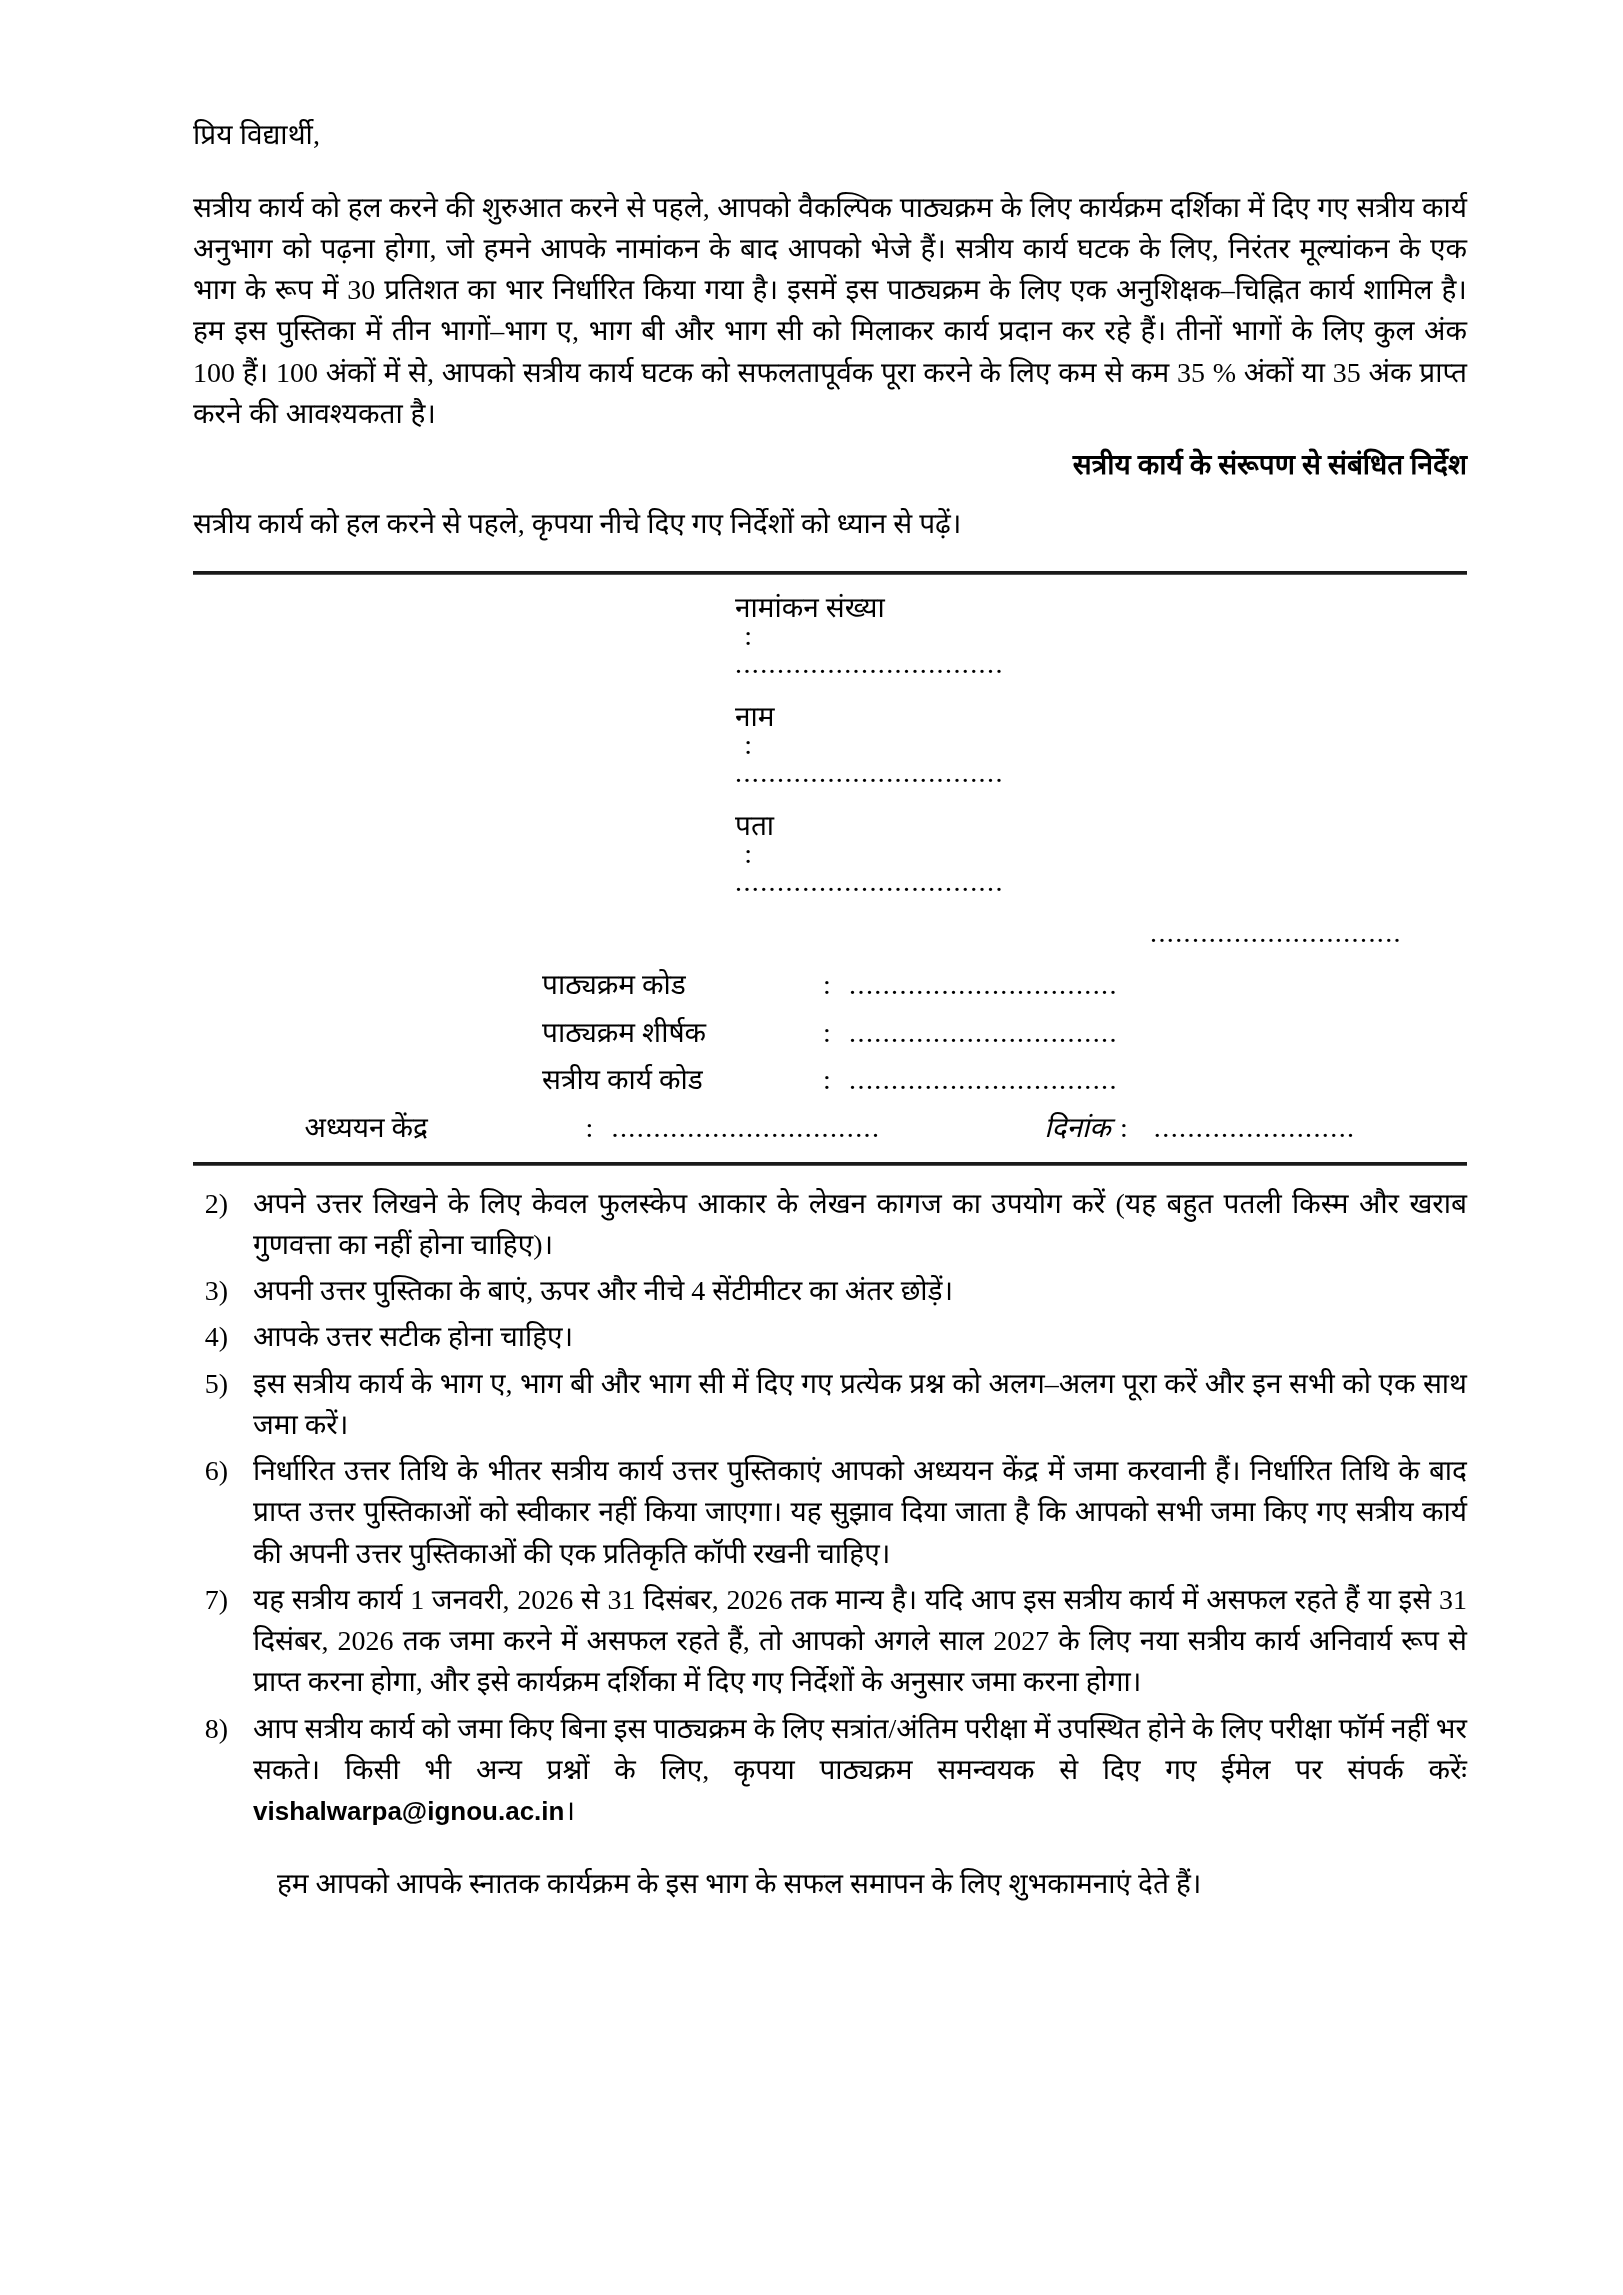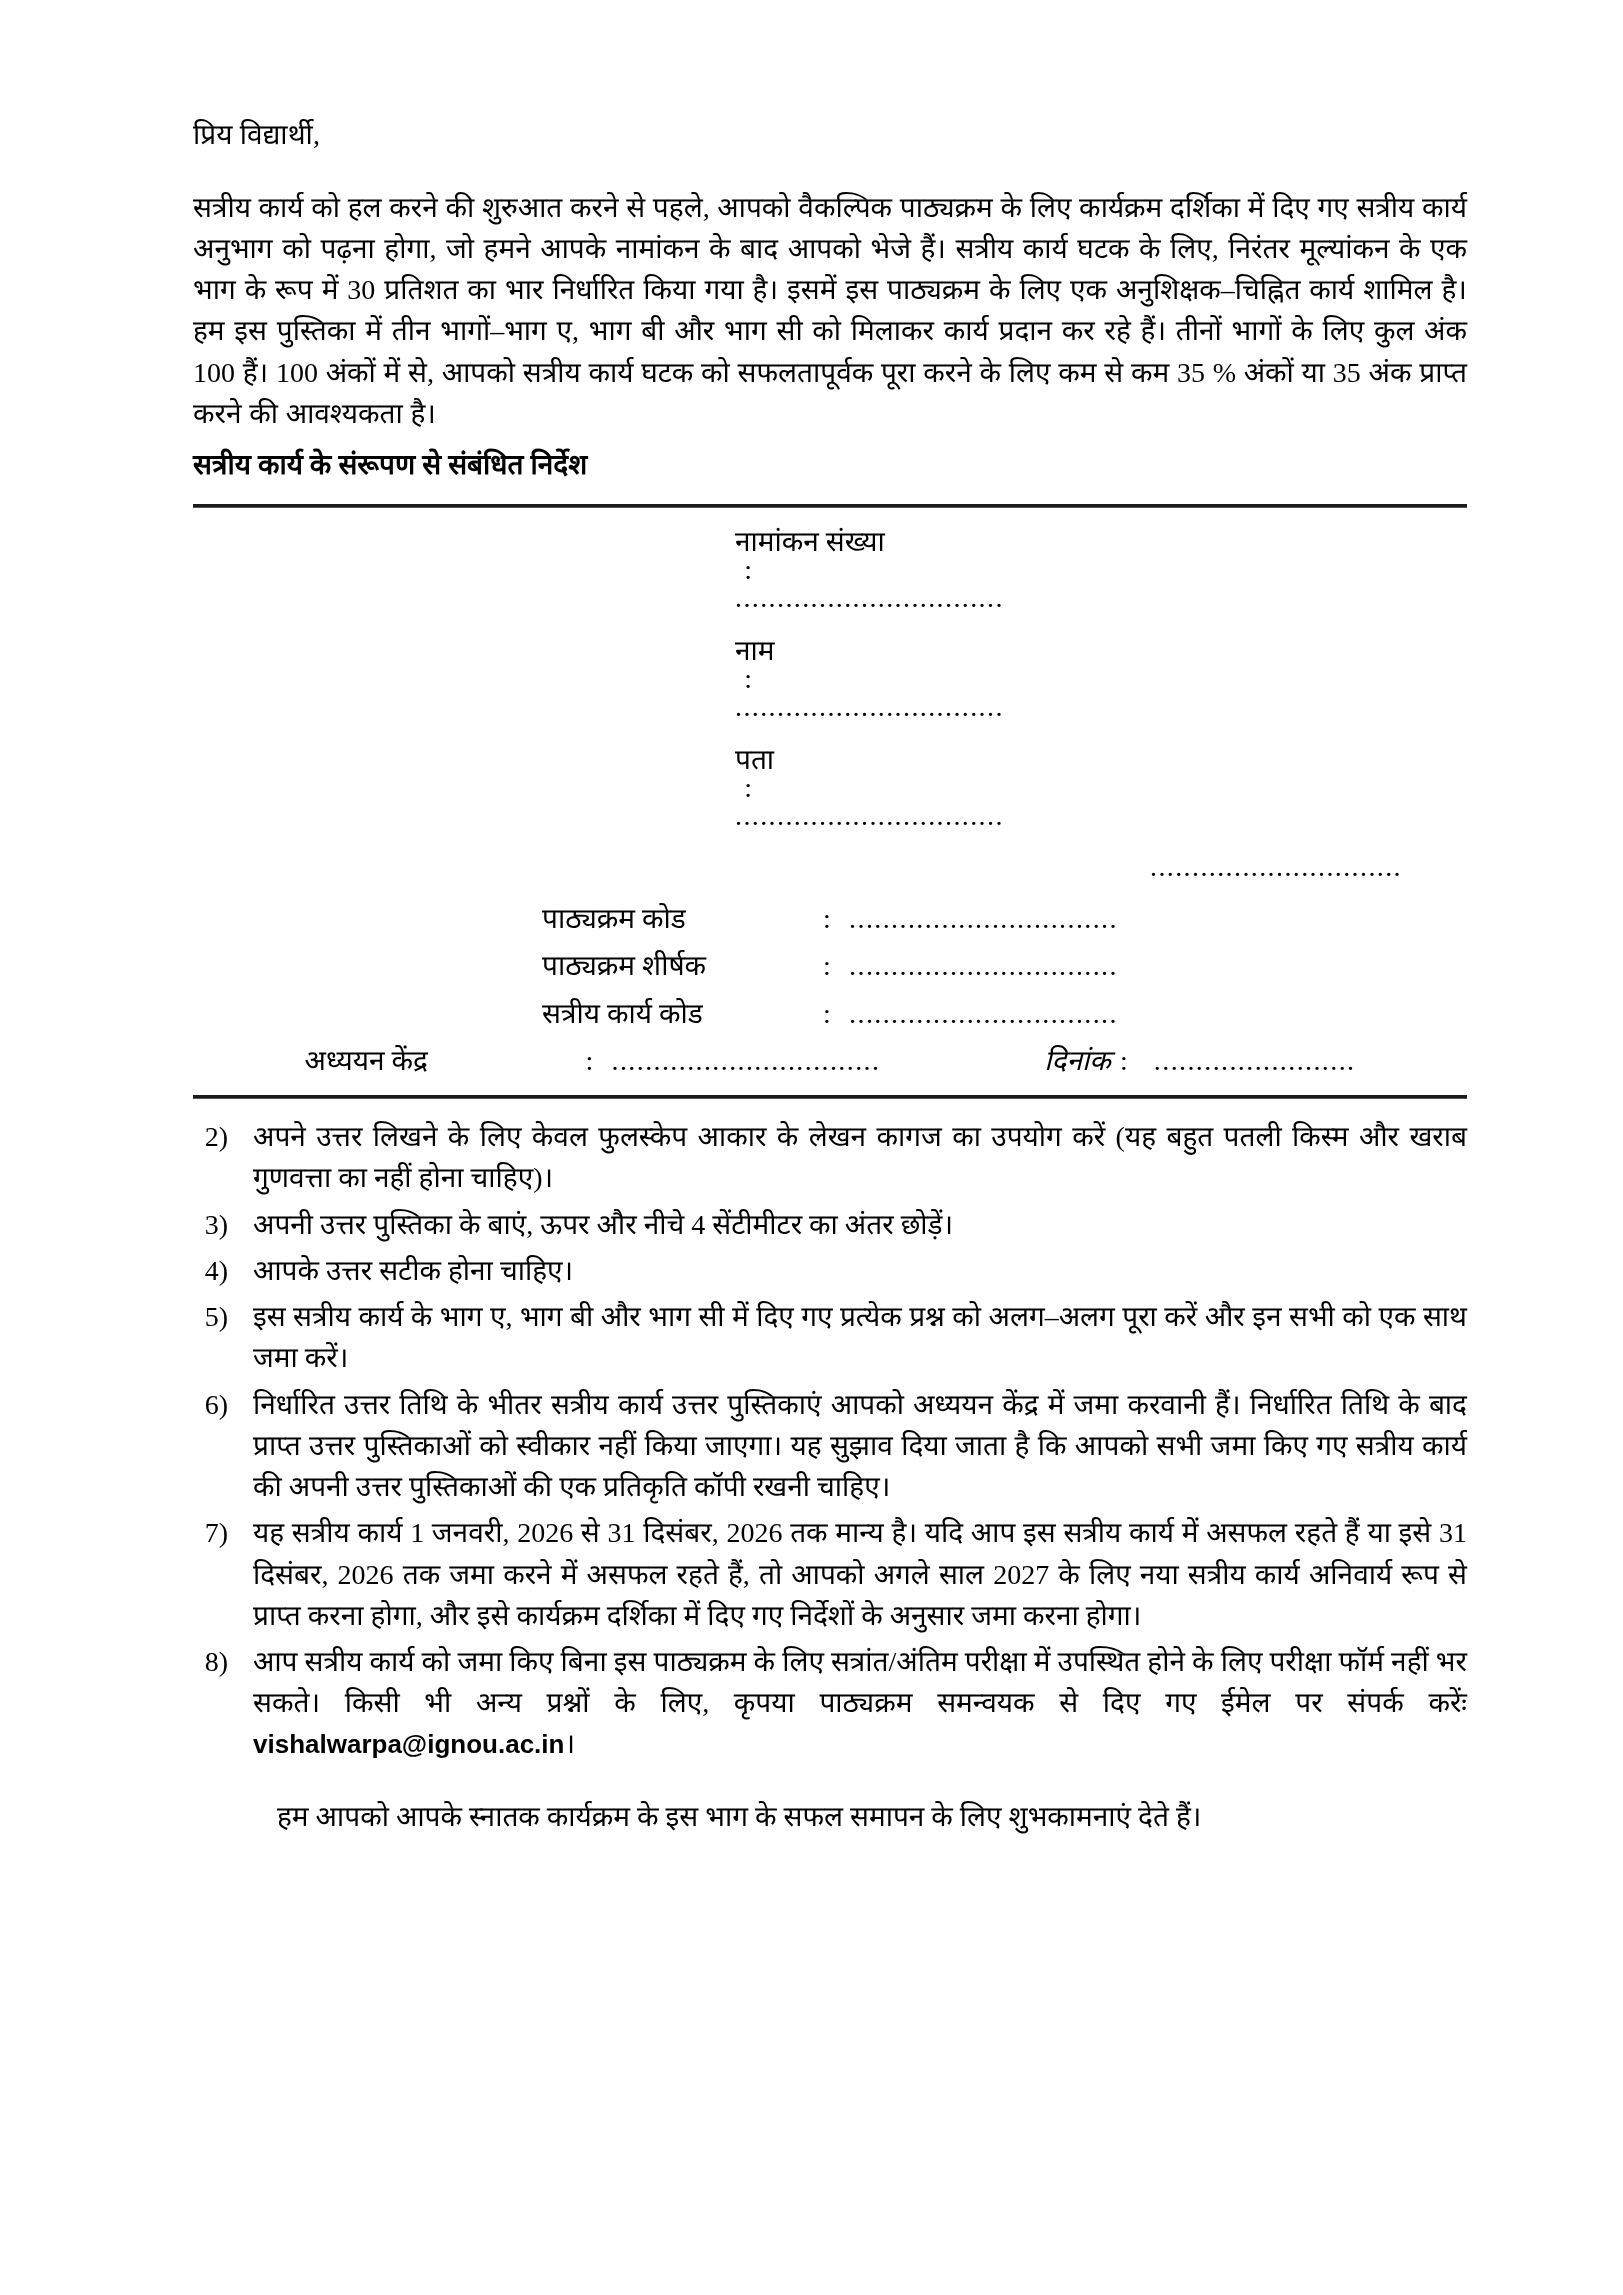--- a/index.html
+++ b/index.html
@@ -43,21 +43,21 @@
     word-spacing: 0.7px;
   }
 
   .para-intro {
     margin-bottom: 14.4px;
   }
 
   .section-heading {
     font-size: 28px;
     font-weight: bold;
-    text-align: left;
+    text-align: right;
     margin: 11.8px 0 22px 0;
     line-height: 1.2;
   }
 
   .lead-line {
     font-size: 28px;
     line-height: 1.45;
     margin: 0 0 26px 0;
   }
 
@@ -201,20 +201,21 @@
 <body>
 
 <div class="page">
 
   <p class="salutation">प्रिय विद्यार्थी,</p>
 
   <p class="para para-intro">सत्रीय कार्य को हल करने की शुरुआत करने से पहले, आपको वैकल्पिक पाठ्यक्रम के लिए कार्यक्रम दर्शिका में दिए गए सत्रीय कार्य अनुभाग को पढ़ना होगा, जो हमने आपके नामांकन के बाद आपको भेजे हैं। सत्रीय कार्य घटक के लिए, निरंतर मूल्यांकन के एक भाग के रूप में 30 प्रतिशत का भार निर्धारित किया गया है। इसमें इस पाठ्यक्रम के लिए एक अनुशिक्षक–चिह्नित कार्य शामिल है। हम इस पुस्तिका में तीन भागों–भाग ए, भाग बी और भाग सी को मिलाकर कार्य प्रदान कर रहे हैं। तीनों भागों के लिए कुल अंक 100 हैं। 100 अंकों में से, आपको सत्रीय कार्य घटक को सफलतापूर्वक पूरा करने के लिए कम से कम 35 % अंकों या 35 अंक प्राप्त करने की आवश्यकता है।</p>
 
   <h2 class="section-heading">सत्रीय कार्य के संरूपण से संबंधित निर्देश</h2>
 
+  <p class="lead-line">सत्रीय कार्य को हल करने से पहले, कृपया नीचे दिए गए निर्देशों को ध्यान से पढ़ें।</p>
 
 
   <hr class="rule rule-top">
 
   <div class="form-block">
 
     <div class="form-right">
 
       <div class="frow frow-right">
         <span class="flabel">नामांकन संख्या</span>

